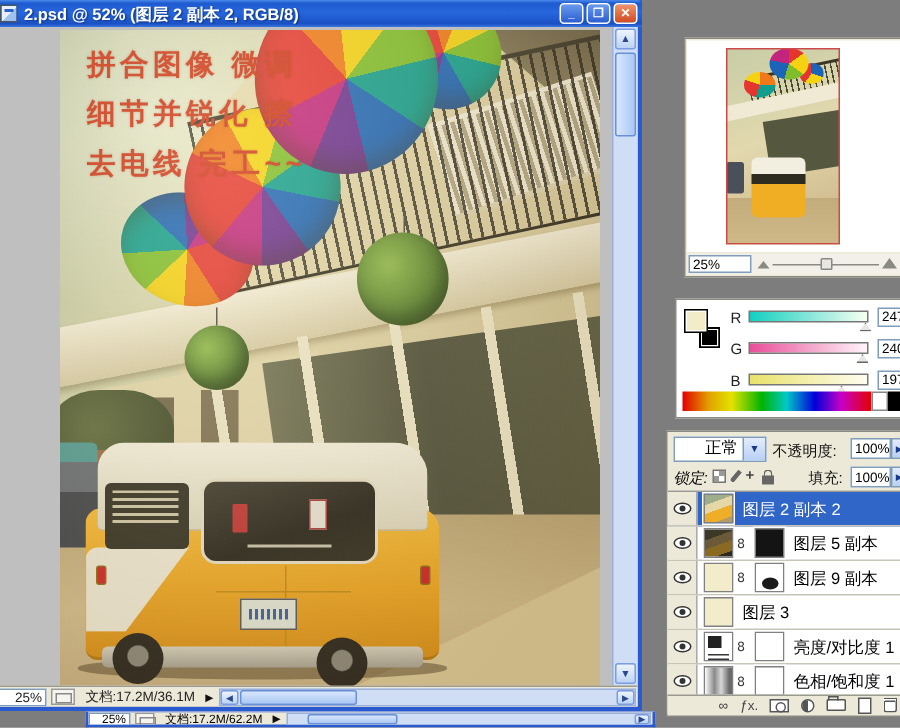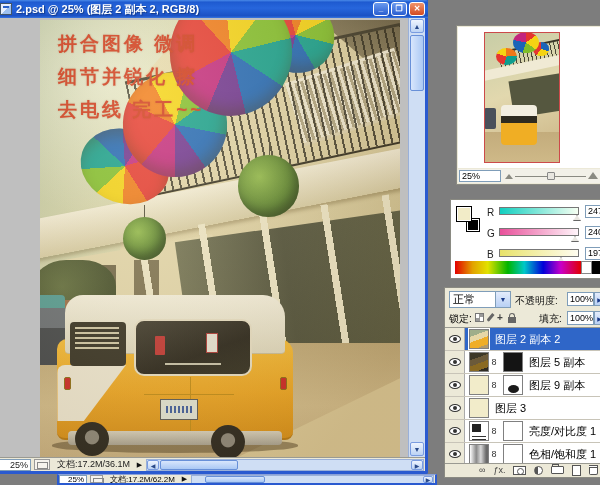--- a/index.html
+++ b/index.html
@@ -212,27 +212,27 @@
   .spectrum { position:absolute; left:4px; right:4px; bottom:4px; height:13px; display:flex; }
   .spec-grad { flex:1;
     background:linear-gradient(90deg,#e20000,#e2a200 14%,#e2e200 26%,#00b400 42%,#00c8c8 55%,#0000d8 70%,#c800c8 84%,#e20000 100%); }
   .spec-w { width:11px; background:#fff; border:1px solid #888; }
   .spec-k { width:11px; background:#000; }
 
   
   .layers-panel { left:444px; top:287px; width:158px; height:191px; font-size:11px; }
   .lp-row1 { position:absolute; left:0; top:3px; right:0; height:18px; }
   .combo { position:absolute; left:4px; top:0; width:62px; height:17px; background:#fff;
-    border:1px solid #7f9db9; line-height:15px; padding-left:3px; font-size:11px; }
+    border:1px solid #7f9db9; line-height:15px; padding-left:20px; font-size:11px; }
   .combo .drop { position:absolute; right:0; top:0; width:15px; height:15px; text-align:center;
     font-size:7px; line-height:15px; color:#1a3a8a;
     background:linear-gradient(180deg,#e4ecfc,#b8d0f4); border-left:1px solid #7f9db9; }
   .lp-label { position:absolute; top:3px; font-size:10px; color:#111; }
   .opac-lbl { left:70px; } .fill-lbl { left:94px; top:2px; }
-  .lock-lbl { left:4px; top:2px; font-size:10px; position:absolute; }
+  .lock-lbl { left:4px; top:2px; font-size:10px; position:absolute;font-style:italic; }
   .valbox { position:absolute; width:27px; height:14px; background:#fff; border:1px solid #7f9db9;
     font-size:9px; line-height:12px; padding-left:2px; top:1px; }
   .valbox.v1 { left:122px; } 
   .spin { position:absolute; left:149px; top:1px; width:11px; height:14px; font-size:6px; line-height:14px;
     text-align:center; color:#1a3a8a; background:linear-gradient(180deg,#e4ecfc,#b8d0f4); border:1px solid #7f9db9; }
   .lp-row2 { position:absolute; left:0; top:22px; right:0; height:16px; }
   .lockicons { position:absolute; left:30px; top:1px; display:flex; gap:5px; align-items:center; height:13px; }
   .i-chk { width:9px; height:9px; border:1px solid #777;
     background:conic-gradient(#999 25%,#fff 0 50%,#999 0 75%,#fff 0); }
   .i-brush { width:3px; height:9px; background:#666; transform:rotate(40deg); border-radius:0 0 2px 2px; }
@@ -281,21 +281,21 @@
     border:1px solid #555; border-bottom:none; }
   .i-page { width:9px; height:11px; border:1px solid #555; background:#fff; }
   .i-trash { width:9px; height:10px; border:1px solid #555; border-top:3px double #555; border-radius:0 0 2px 2px; background:#fff; }
 </style>
 </head>
 <body>
 
 <div class="doc-window">
   <div class="titlebar">
     <span class="doc-icon"></span>
-    <span class="title-text">2.psd @ 25% (图层 2 副本 2, RGB/8)</span>
+    <span class="title-text">2.psd @ 52% (图层 2 副本 2, RGB/8)</span>
     <span class="winbtns">
       <span class="winbtn">_</span>
       <span class="winbtn">❐</span>
       <span class="winbtn close">✕</span>
     </span>
   </div>
 
   <div class="win-body">
 
     <div class="photo">

